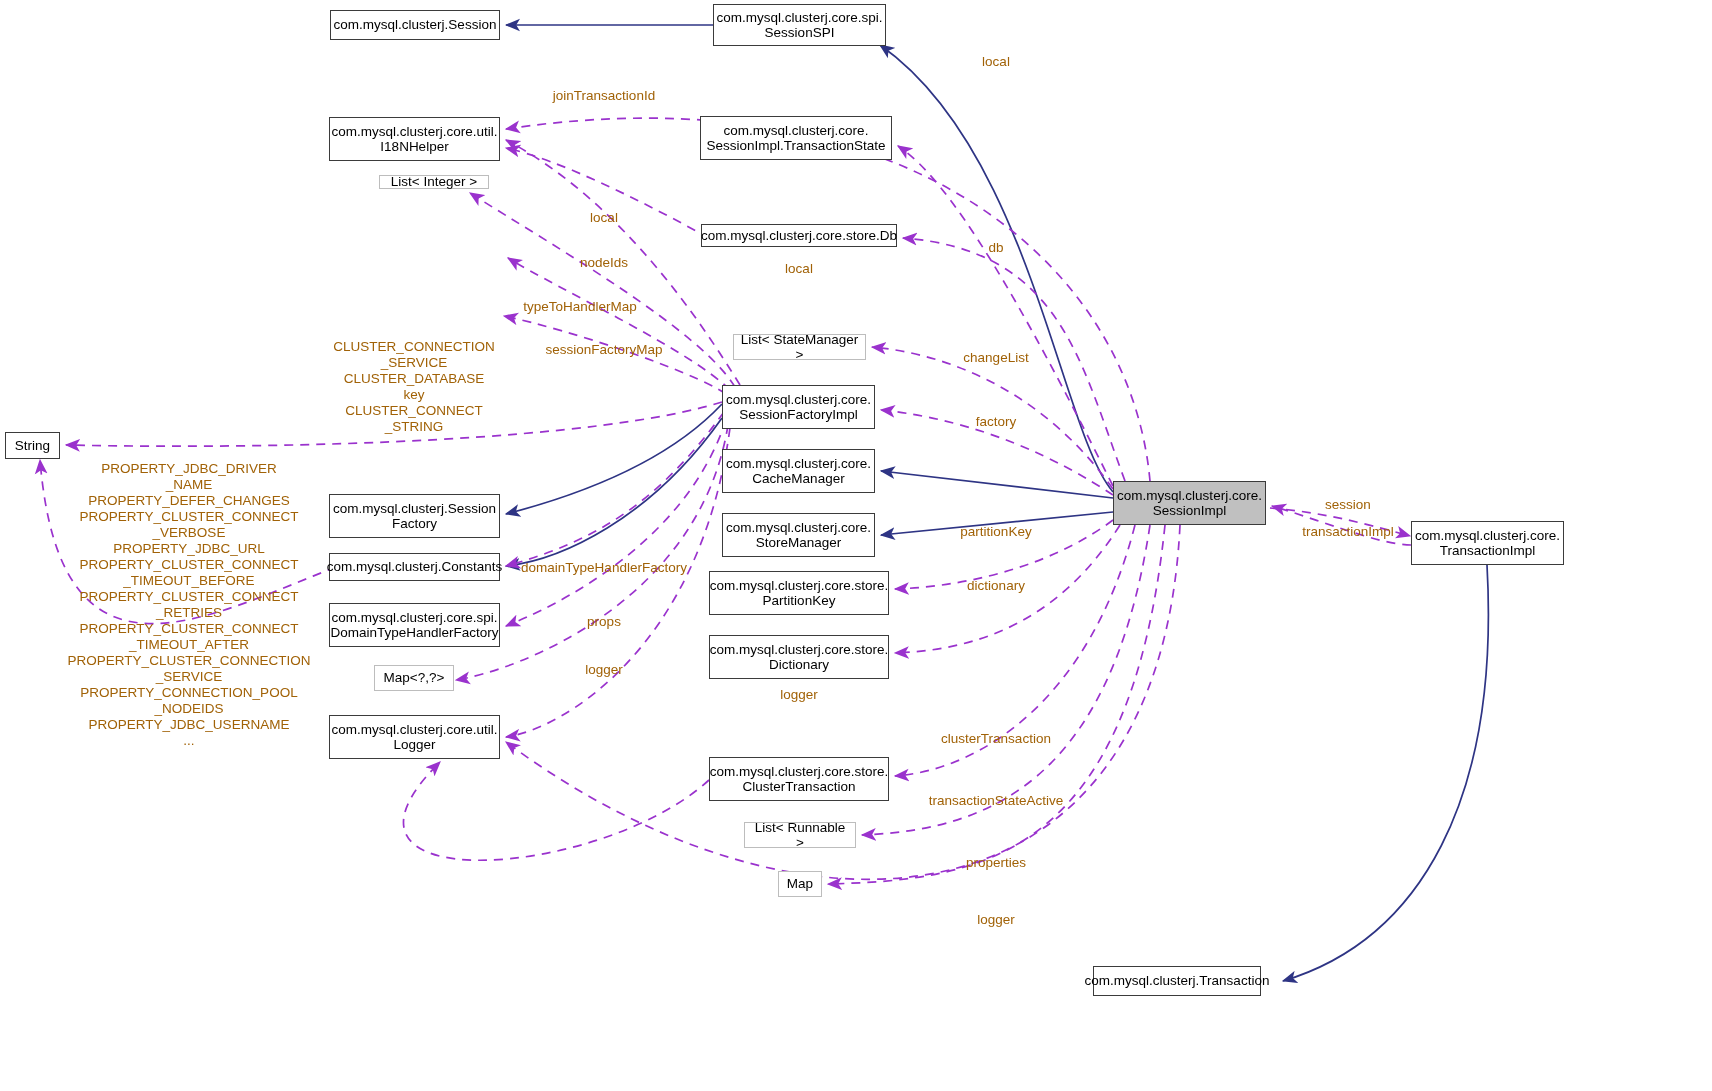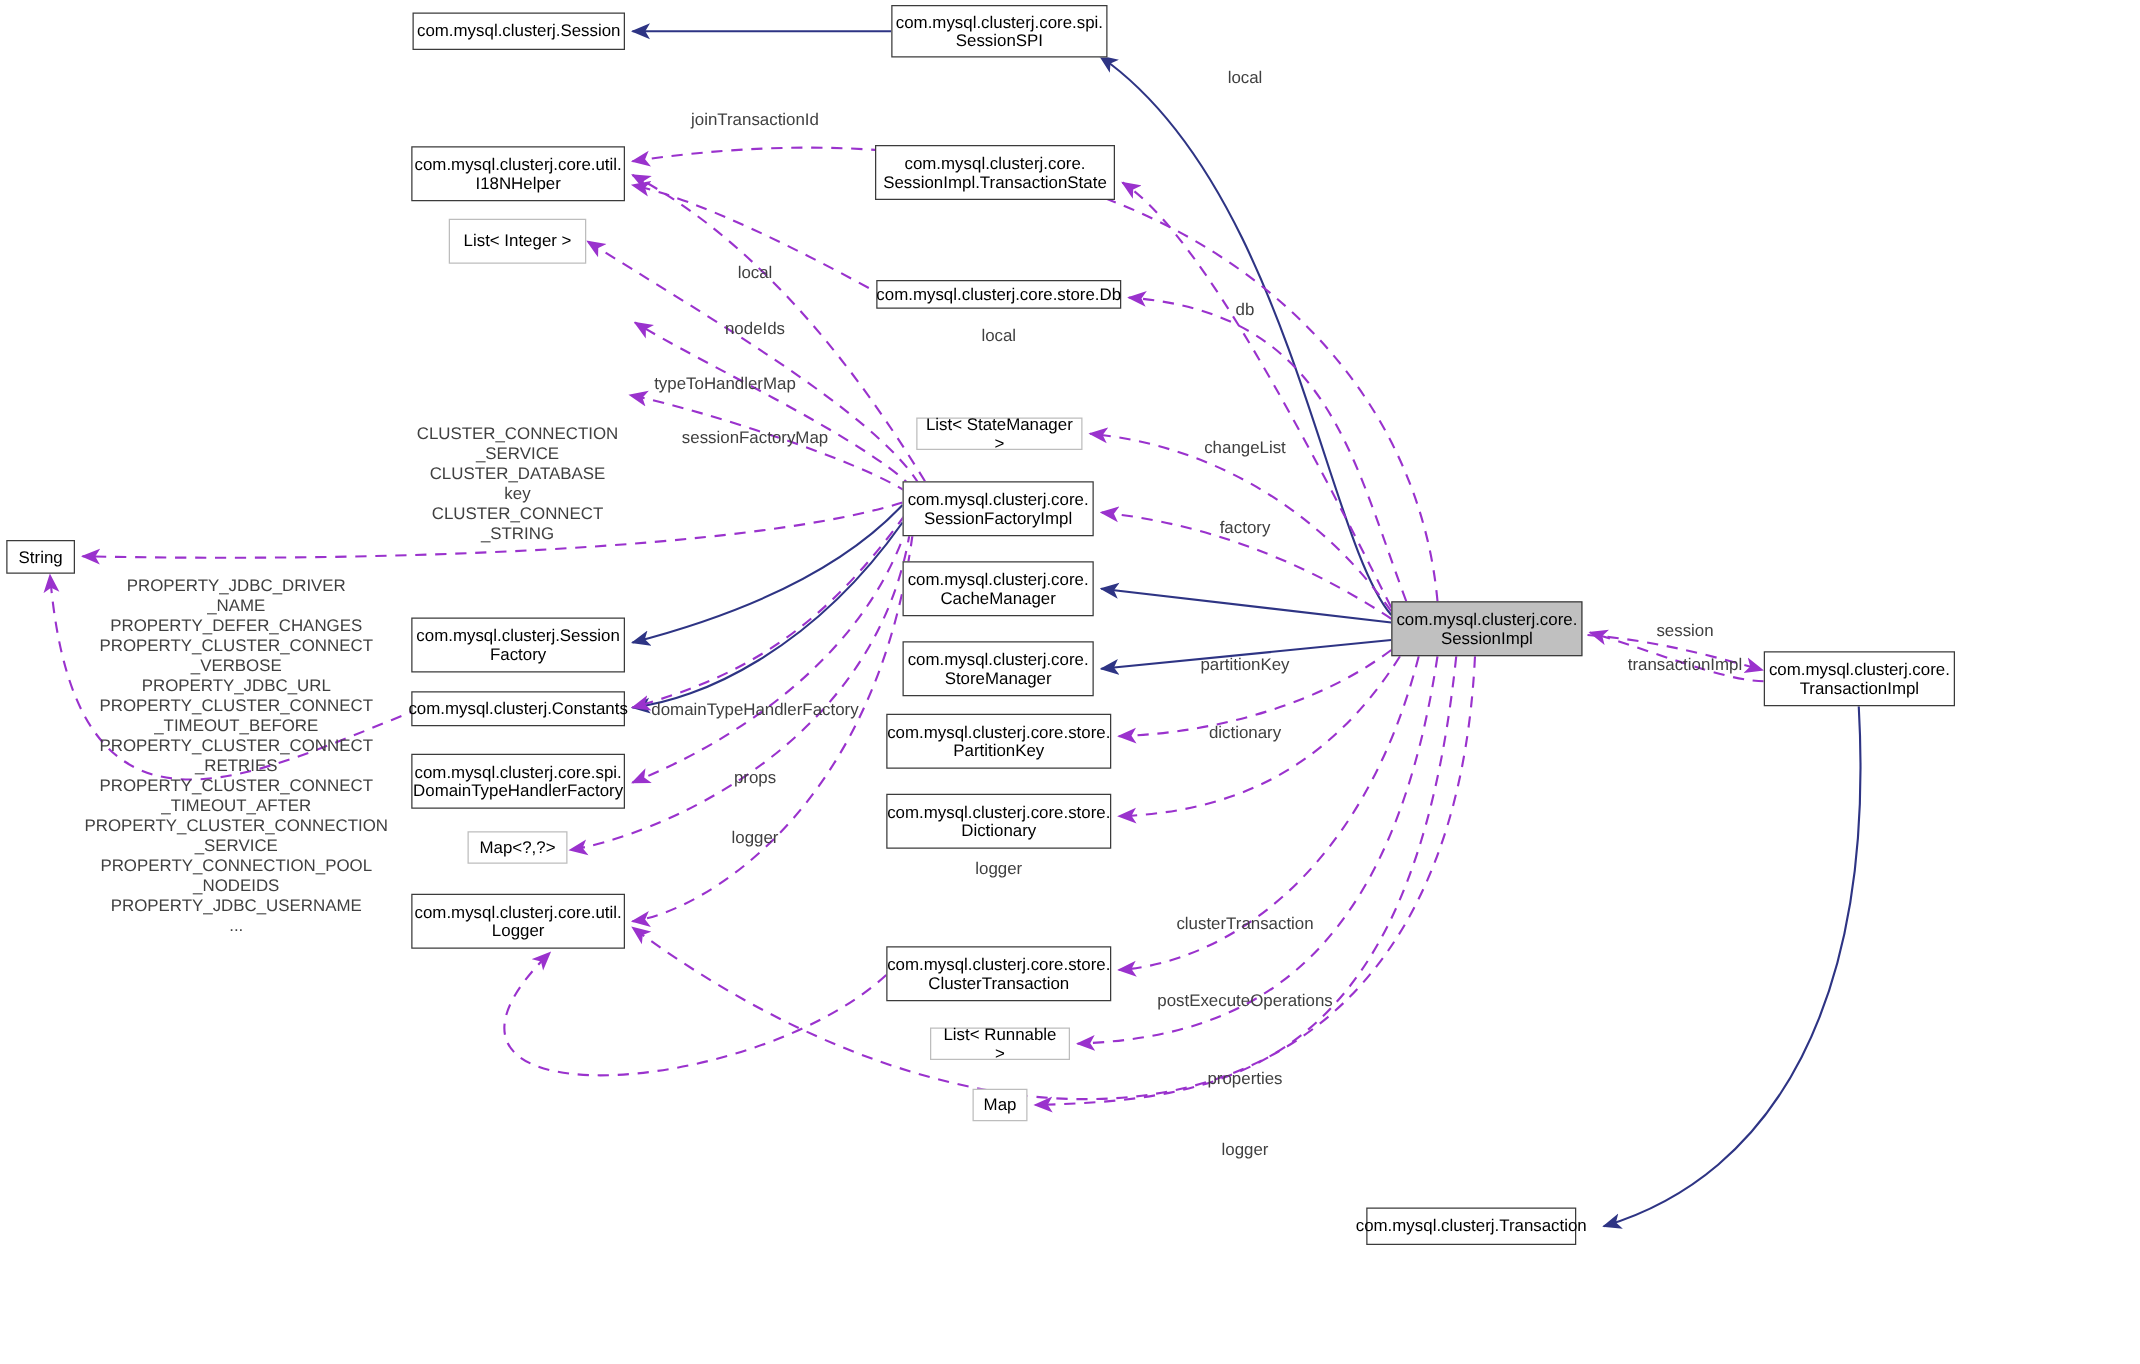--- a/index.html
+++ b/index.html
@@ -6,21 +6,21 @@
   body{font-family:"Liberation Sans","DejaVu Sans",sans-serif;}
   #canvas{position:relative;width:1712px;height:1091px;overflow:hidden;background:#fff;}
   svg.edges{position:absolute;left:0;top:0;width:1712px;height:1091px;}
   .node{position:absolute;box-sizing:border-box;display:flex;align-items:center;
         justify-content:center;text-align:center;background:#ffffff;
         font-size:13.5px;line-height:15.5px;color:#000;}
   .node.solid{border:1.6px solid #3b3b3b;}
   .node.light{border:1.2px solid #bdbdbd;}
   .node.current{background:#c0c0c0;border:1.6px solid #3b3b3b;}
   .node .lbl{display:block;padding:0 4px;white-space:pre-line;}
-  .edge-label{position:absolute;font-size:13.5px;line-height:16px;color:#404040;
+  .edge-label{position:absolute;font-size:13.5px;line-height:16px;color:#a16207;
               text-align:center;white-space:pre-line;transform:translateX(-50%);}
   .edge-label.multi{line-height:16px;}
 </style>
 </head>
 <body>
 
 <div id="canvas">
 
   <svg class="edges" viewBox="0 0 1712 1091" xmlns="http://www.w3.org/2000/svg">
     <defs>
@@ -80,21 +80,21 @@
 SessionSPI</span>
     </div>
   <div class="node solid" style="left:329px;top:117px;width:171px;height:44px">
       <span class="lbl">com.mysql.clusterj.core.util.
 I18NHelper</span>
     </div>
   <div class="node solid" style="left:700px;top:116px;width:192px;height:44px">
       <span class="lbl">com.mysql.clusterj.core.
 SessionImpl.TransactionState</span>
     </div>
-  <div class="node light" style="left:359px;top:175px;width:110px;height:36px">
+  <div class="node light" style="left:379px;top:175px;width:110px;height:14px">
       <span class="lbl">List&lt; Integer &gt;</span>
     </div>
   <div class="node solid" style="left:701px;top:224px;width:196px;height:23px">
       <span class="lbl">com.mysql.clusterj.core.store.Db</span>
     </div>
   <div class="node light" style="left:733px;top:334px;width:133px;height:26px">
       <span class="lbl">List&lt; StateManager &gt;</span>
     </div>
   <div class="node solid" style="left:722px;top:385px;width:153px;height:44px">
       <span class="lbl">com.mysql.clusterj.core.
@@ -195,17 +195,17 @@
 ...</div>
   <div class="edge-label" style="left:1348px;top:497px">session</div>
   <div class="edge-label" style="left:996px;top:524px">partitionKey</div>
   <div class="edge-label" style="left:1348px;top:524px">transactionImpl</div>
   <div class="edge-label" style="left:604px;top:560px">domainTypeHandlerFactory</div>
   <div class="edge-label" style="left:996px;top:578px">dictionary</div>
   <div class="edge-label" style="left:604px;top:614px">props</div>
   <div class="edge-label" style="left:604px;top:662px">logger</div>
   <div class="edge-label" style="left:799px;top:687px">logger</div>
   <div class="edge-label" style="left:996px;top:731px">clusterTransaction</div>
-  <div class="edge-label" style="left:996px;top:793px">postExecuteOperations</div>
+  <div class="edge-label" style="left:996px;top:793px">transactionStateActive</div>
   <div class="edge-label" style="left:996px;top:855px">properties</div>
   <div class="edge-label" style="left:996px;top:912px">logger</div>
 
 </div>
 
 </body></html>

